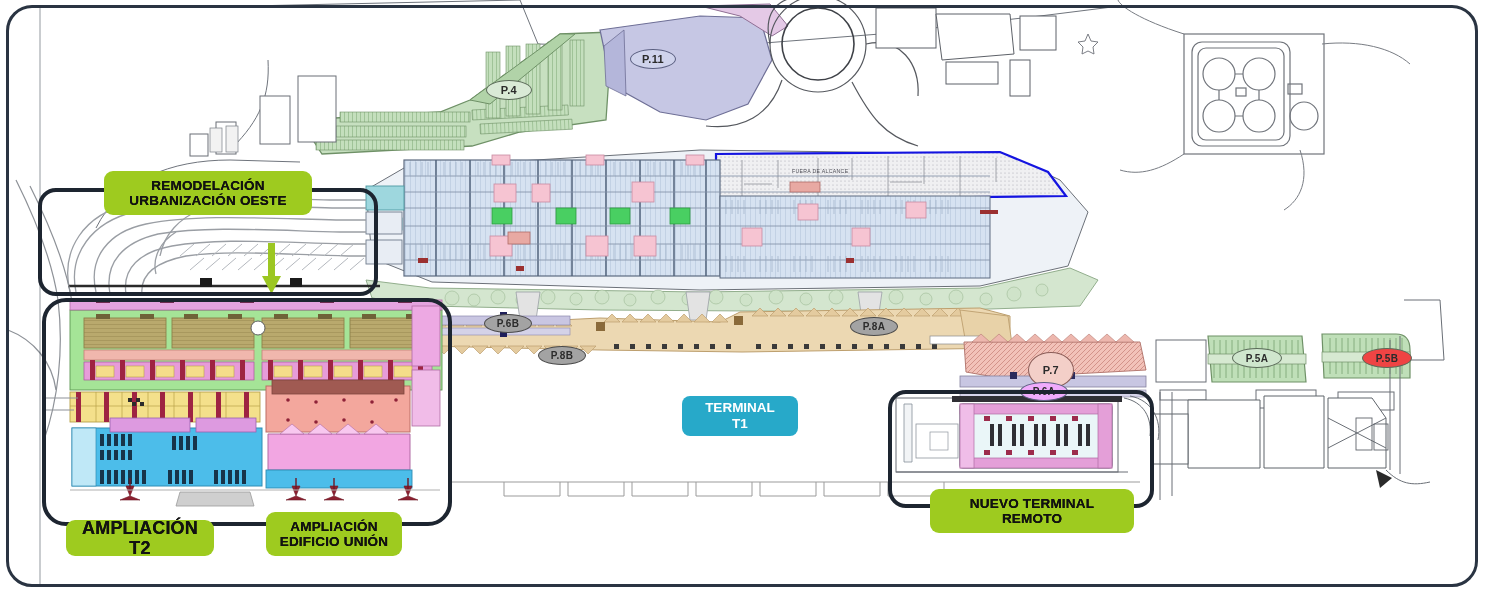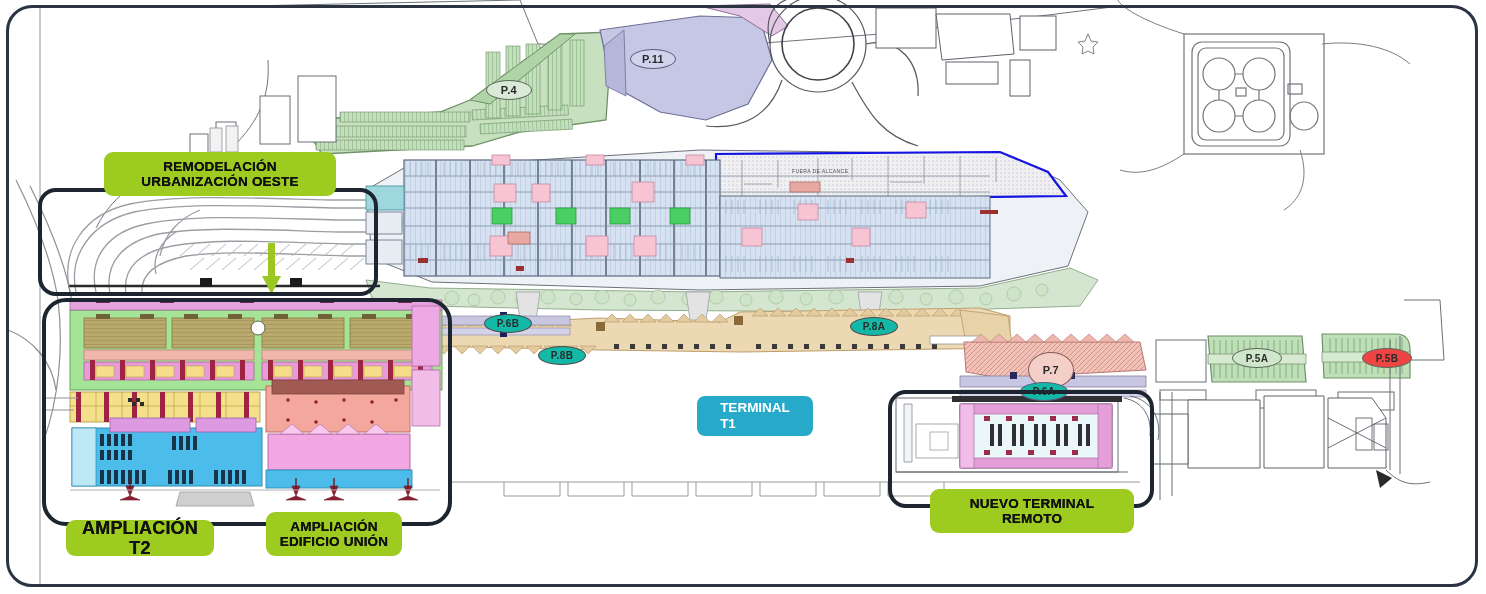--- a/index.html
+++ b/index.html
@@ -59,67 +59,67 @@
     letter-spacing:.2px;
     display:flex;
     align-items:center;
     justify-content:center;
     z-index:42;
     box-sizing:border-box;
     padding:3px 10px;
     font-size:13.5px;
     text-shadow:0 0 0 #000;
   }
-  #tag-oeste  { left:104px; top:152px; width:232px; height:44px; font-size:13.5px;}
+  #tag-oeste  { left:104px; top:171px; width:208px; height:44px; font-size:13.5px;}
   #tag-t2     { left:66px;  top:520px; width:148px; height:36px; font-size:18px;}
   #tag-union  { left:266px; top:512px; width:136px; height:44px; font-size:13.5px;}
   #tag-remoto { left:930px; top:489px; width:204px; height:44px; font-size:13.5px;}
 
   
   #badge-t1{
     position:absolute;
-    left:697px; top:396px;
+    left:682px; top:396px;
     width:116px; height:40px;
     background:#27a9c9;
     color:#ffffff;
     border-radius:8px;
     font-weight:bold;
     font-size:13.5px;
     line-height:1.15;
     display:flex;
     align-items:center;
     justify-content:center;
-    text-align:left;
+    text-align:center;
     z-index:42;
   }
 
   
   .plabel{
     position:absolute;
-    background:#14b8a6;
+    background:#a3a3a3;
     border:1.4px solid #4a4a4a;
     border-radius:50%/50%;
     color:#2b2b2b;
     font-size:11px;
     font-weight:bold;
     display:flex;
     align-items:center;
     justify-content:center;
     z-index:25;
     letter-spacing:.4px;
     box-sizing:border-box;
   }
   .plabel.sm{font-size:10px;}
   #p4  { left:486px;  top:80px;  width:46px; height:20px; background:#d9ead6; border-color:#5b6b59;}
   #p11 { left:630px;  top:49px;  width:46px; height:20px; background:#cfd3ec; border-color:#5a5f80;}
   #p6b { left:484px;  top:314px; width:48px; height:19px;}
   #p8b { left:538px;  top:346px; width:48px; height:19px;}
   #p8a { left:850px;  top:317px; width:48px; height:19px;}
   #p7  { left:1028px; top:352px; width:46px; height:36px; background:#f3cfc8; border-color:#8a5d58;}
-  #p6a { left:1020px; top:382px; width:48px; height:19px; background:#14b8a6; border-color:#5a5f80;}
+  #p6a { left:1020px; top:382px; width:48px; height:19px; background:#f0abfc; border-color:#5a5f80;}
   #p5a { left:1232px; top:348px; width:50px; height:20px; background:#cfe6cd; border-color:#5b6b59;}
   #p5b { left:1362px; top:348px; width:50px; height:20px; background:#ef4444; border-color:#5b6b59;}
 
   
   #fuera-note{
     position:absolute;
     left:792px; top:168px;
     font-size:5.2px;
     color:#4d4d55;
     letter-spacing:.3px;

